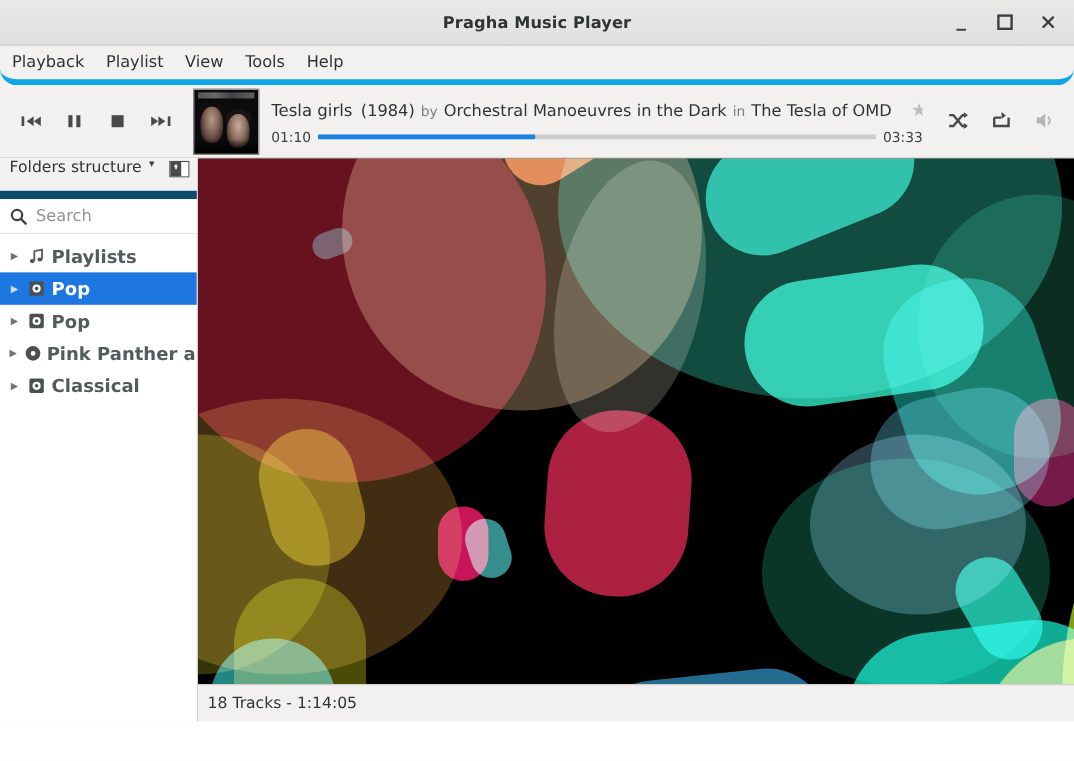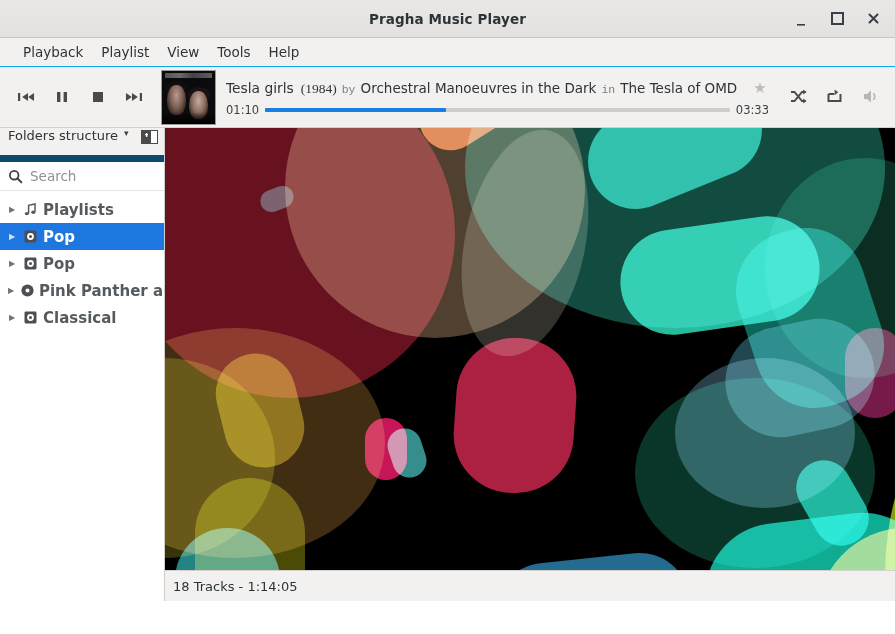--- a/index.html
+++ b/index.html
@@ -76,22 +76,23 @@
     line-height: 1;
   }
 
   
   .menubar {
     height: 28px;
     min-height: 28px;
     background: #f2f1f0;
     display: flex;
     align-items: center;
-    padding-left: 14px;
-    border-bottom: 1px solid #0ea5e9;
+    padding-left: 1px;
+    border-bottom: 5px solid #0ea5e9;
+    border-radius: 14px;
   }
   .menu-item {
     padding: 3px 9px;
     font-size: 13.5px;
     color: #2e3436;
     border-radius: 2px;
     cursor: default;
   }
 
   
@@ -186,22 +187,22 @@
   }
   .np-line1 {
     display: flex;
     align-items: baseline;
     white-space: nowrap;
     font-size: 13.5px;
     color: #2e3436;
     overflow: hidden;
   }
   .np-title { font-size: 13.8px; }
-  .np-year { margin-left: 7px; font-family: Liberation Serif, serif; }
-  .np-sep { margin: 0 5px; font-size: 11.5px; color: #7a7f83; font-family: Liberation Mono, monospace; }
+  .np-year { margin-left: 7px; }
+  .np-sep { margin: 0 5px; font-size: 11.5px; color: #7a7f83; }
   .np-artist { }
   .np-album { }
   .np-star {
     margin-left: 16px;
     color: #bdbdbd;
     font-size: 15px;
   }
   .np-line2 {
     display: flex;
     align-items: center;

